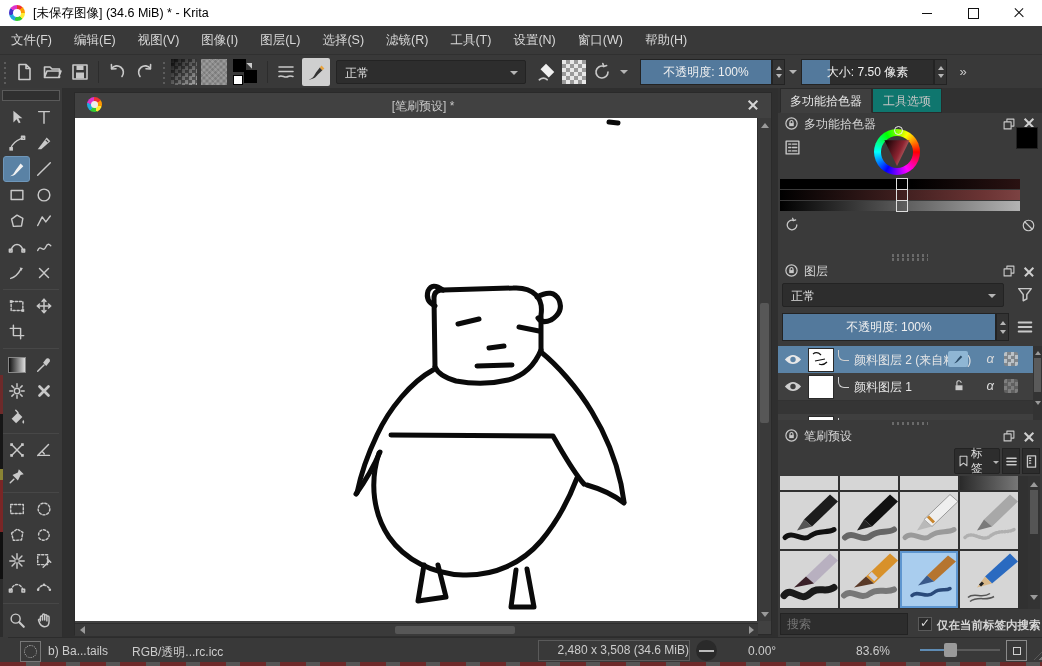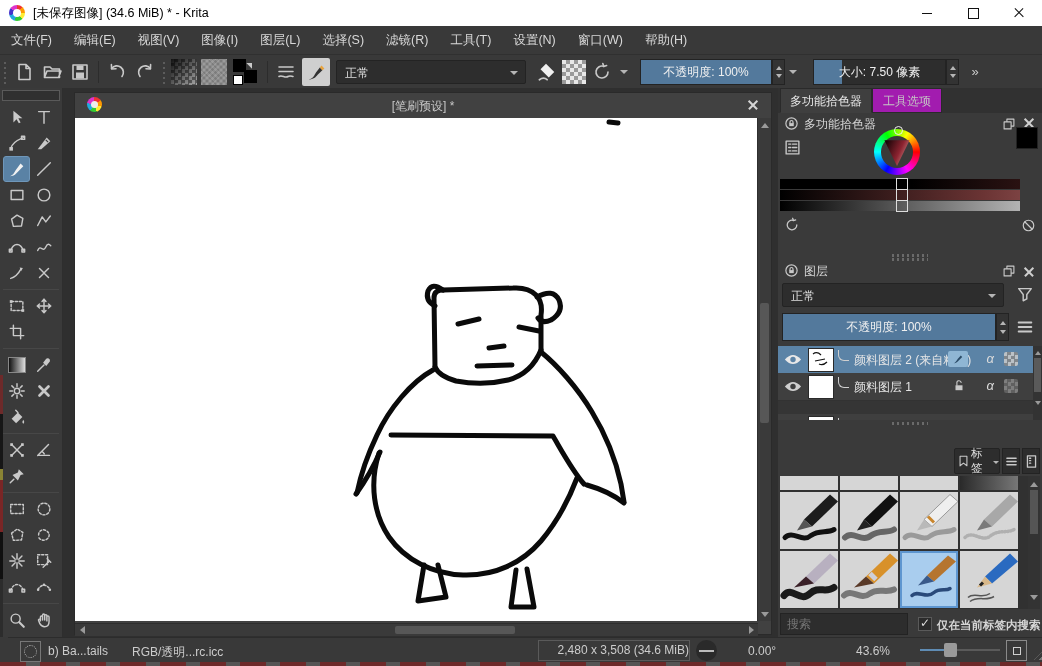--- a/index.html
+++ b/index.html
@@ -81,21 +81,21 @@
   .sub-close .x1{transform:rotate(45deg);} .sub-close .x2{transform:rotate(-45deg);}
   .canvas{position:absolute;left:0;top:25px;width:683px;height:503px;background:#ffffff;}
   .vscroll{position:absolute;right:0;top:25px;width:13px;height:503px;background:#3a3a3a;border-left:1px solid #2e2e2e;}
   .vthumb{position:absolute;left:2px;top:185px;width:9px;height:120px;background:#575757;border-radius:2px;}
   .sb-btn{position:absolute;width:13px;height:12px;display:flex;align-items:center;justify-content:center;}
   .hscroll{position:absolute;left:0;top:530px;width:683px;height:12px;background:#3a3a3a;border-top:1px solid #2e2e2e;}
   .hthumb{position:absolute;left:320px;top:2px;width:120px;height:8px;background:#575757;border-radius:2px;}
 
   
   .dockers{position:absolute;left:778px;top:88px;width:264px;height:549px;background:#313131;}
-  .dtab{position:absolute;top:0;height:25px;font-size:12px;color:#c4c4c4;line-height:25px;text-align:center;background:#a21caf;border:1px solid #2a2a2a;box-sizing:border-box;}
+  .dtab{position:absolute;top:0;height:25px;font-size:12px;color:#c4c4c4;line-height:25px;text-align:center;background:#0f766e;border:1px solid #2a2a2a;box-sizing:border-box;}
   .dtab.active{background:#3f3f3f;color:#e8e8e8;border-bottom-color:#3f3f3f;}
   .panel{position:absolute;left:0;width:264px;background:#3a3a3a;}
   .phead{position:absolute;left:0;top:0;width:100%;height:20px;}
   .ptitle{position:absolute;left:26px;top:3px;font-size:12px;color:#d6d6d6;}
   .pclose{position:absolute;right:6px;top:3px;width:14px;height:14px;}
   .pclose .x1,.pclose .x2{position:absolute;left:1px;top:6px;width:12px;height:1.6px;background:#cfcfcf;}
   .pclose .x1{transform:rotate(45deg);} .pclose .x2{transform:rotate(-45deg);}
   .dots-h{position:absolute;left:50%;transform:translateX(-50%);width:36px;height:3px;
     background:repeating-linear-gradient(90deg,#6a6a6a 0 2px,transparent 2px 5px);}
 
@@ -267,21 +267,21 @@
       <div class="fill" style="width:100%;"></div>
       <div class="lab">不透明度: 100%</div>
     </div>
     <div class="spin">
         <div class="tri-up"></div>
         <div class="tri-dn"></div>
       </div>
     <div class="arr-only">
         <div style="width:0;height:0;border:4px solid transparent;border-top-color:#b5b5b5;margin-top:4px;"></div>
       </div>
-    <div class="kslider" style="width:133px;margin-left:12px;">
+    <div class="kslider" style="width:133px;margin-left:0;">
       <div class="fill" style="width:21%;"></div>
       <div class="lab">大小: 7.50 像素</div>
     </div>
     <div class="spin">
         <div class="tri-up"></div>
         <div class="tri-dn"></div>
       </div>
     <div class="arr-only chev2" style="margin-left:8px;">
       <span>»</span>
     </div>
@@ -727,20 +727,36 @@
             <circle cx="8" cy="15" r="1.8" fill="#c9c9c9" stroke="none"></circle>
           </svg>
         <svg class="ic" width="18" height="18" viewBox="0 0 20 20" style="margin-left:56px;">
             <path d="M4,5.5 H16 M8,5.5 V4 H12 V5.5 M5.5,5.5 L6.5,17 H13.5 L14.5,5.5 M8.5,8.5 V14 M11.5,8.5 V14"></path>
           </svg>
       </div>
       <div class="dots-h" style="top:0px;"></div>
     </div>
 
     <div class="panel" style="top:334px;height:215px;">
+      <div class="phead" style="top:3px;">
+        <svg class="ic" width="15" height="15" viewBox="0 0 20 20" style="position:absolute;left:6px;top:3px;">
+            <circle cx="10" cy="10" r="7.5"></circle>
+            <rect x="7" y="9.5" width="6" height="4" fill="#c9c9c9" stroke="none"></rect>
+            <path d="M8,9.5 V8 a2,2 0 0 1 4,0 V9.5"></path>
+          </svg>
+        <span class="ptitle">笔刷预设</span>
+        <svg class="ic" width="14" height="14" viewBox="0 0 20 20" style="position:absolute;right:26px;top:4px;">
+            <rect x="7" y="3" width="10" height="10"></rect>
+            <rect x="3" y="7" width="10" height="10" fill="#3a3a3a"></rect>
+          </svg>
+        <div class="pclose" style="top:5px;">
+            <div class="x1"></div>
+            <div class="x2"></div>
+          </div>
+      </div>
       <div style="position:absolute;left:176px;top:26px;width:44px;height:24px;background:#2d2d2d;border:1px solid #232323;border-radius:2px;display:flex;align-items:center;">
         <svg class="ic" width="12" height="14" viewBox="0 0 16 18" style="margin-left:3px;">
             <path d="M3,2 H13 V16 L8,12 L3,16 Z"></path>
           </svg>
         <span style="color:#dcdcdc;font-size:11.5px;margin-left:2px;">标签</span>
         <div style="width:0;height:0;border:3px solid transparent;border-top-color:#b5b5b5;margin:6px 0 0 1px;"></div>
       </div>
       <div style="position:absolute;left:224px;top:26px;width:16px;height:24px;display:flex;align-items:center;justify-content:center;background:#2d2d2d;border:1px solid #232323;">
         <svg class="ic" width="13" height="13" viewBox="0 0 20 20">
             <path d="M3,5 H17 M3,10 H17 M3,15 H17" style="stroke-width:2.4;"></path>
@@ -838,21 +854,21 @@
 
   <div class="statusbar">
     <div class="sel-ic">
         <i></i>
       </div>
     <span class="abs" style="left:40px;top:6px;">b) Ba...tails</span>
     <span class="abs" style="left:124px;top:6px;">RGB/透明...rc.icc</span>
     <div class="dims-box">2,480 x 3,508 (34.6 MiB)</div>
     <div class="dial"></div>
     <span class="abs" style="left:740px;top:6px;">0.00°</span>
-    <span class="abs" style="left:848px;top:6px;">43.6%</span>
+    <span class="abs" style="left:848px;top:6px;">83.6%</span>
     <div class="zslider">
         <div class="zfill"></div>
         <div class="zhandle"></div>
       </div>
     <div class="zbtn">
         <i></i>
       </div>
     <div class="grip-corner"></div>
   </div>
 

